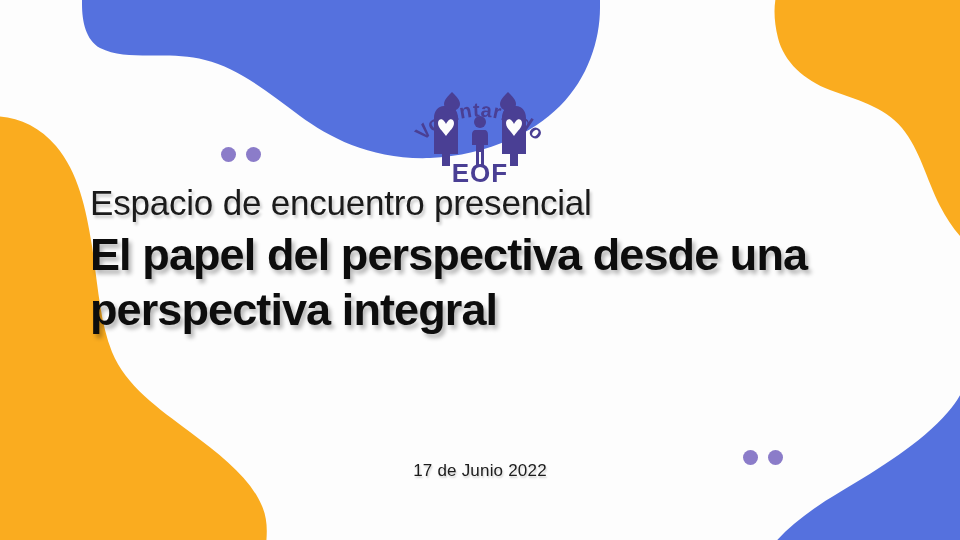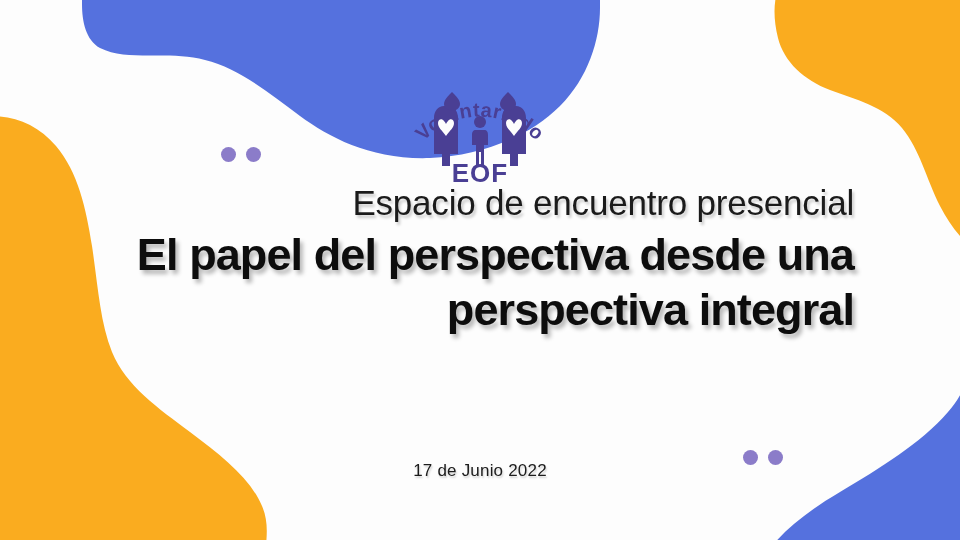--- a/index.html
+++ b/index.html
@@ -55,21 +55,21 @@
     width: 164px;
     height: 118px;
   }
 
   
   #text-block {
     position: absolute;
     left: 0;
     right: 16px;
     top: 183px;
-    text-align: right;
+    text-align: left;
     padding: 0 90px;
     box-sizing: border-box;
   }
 
   #subtitle {
     font-family: "Liberation Sans", sans-serif;
     font-size: 35px;
     font-weight: 400;
     color: #1b1b1b;
     letter-spacing: -0.2px;

